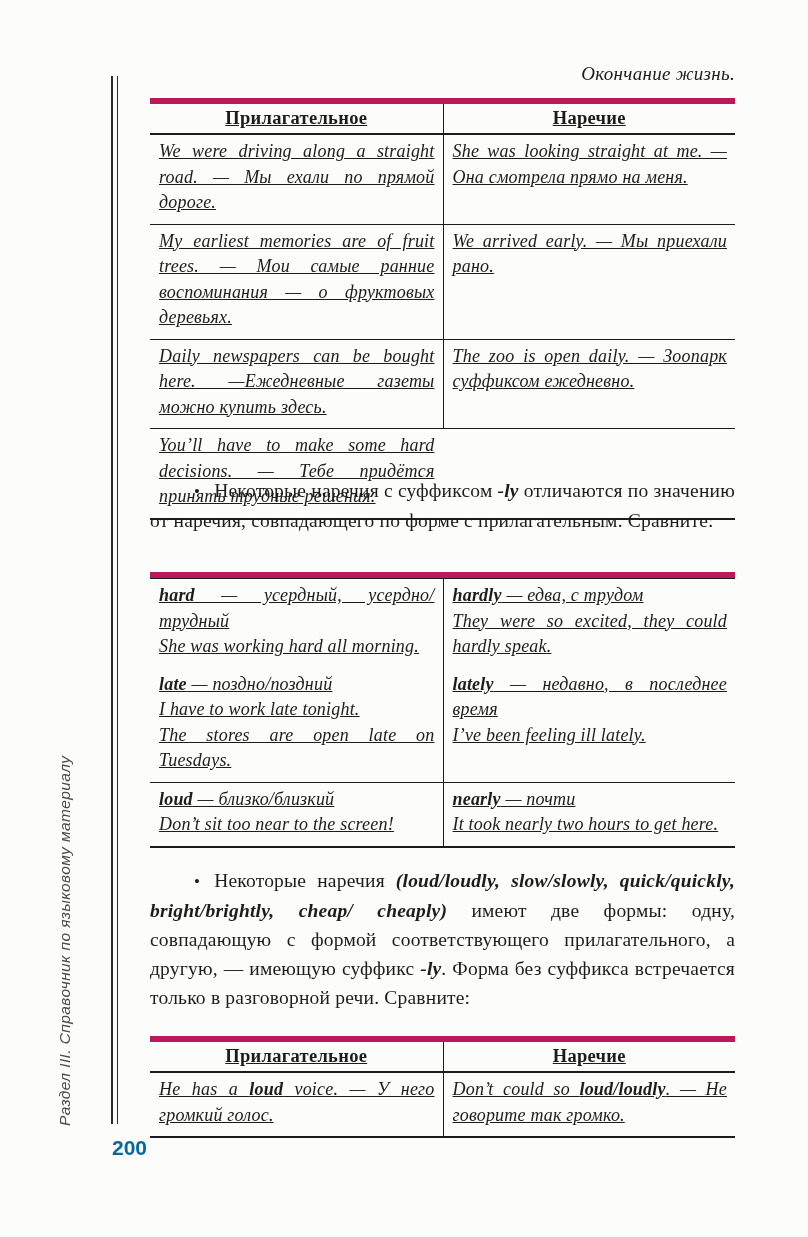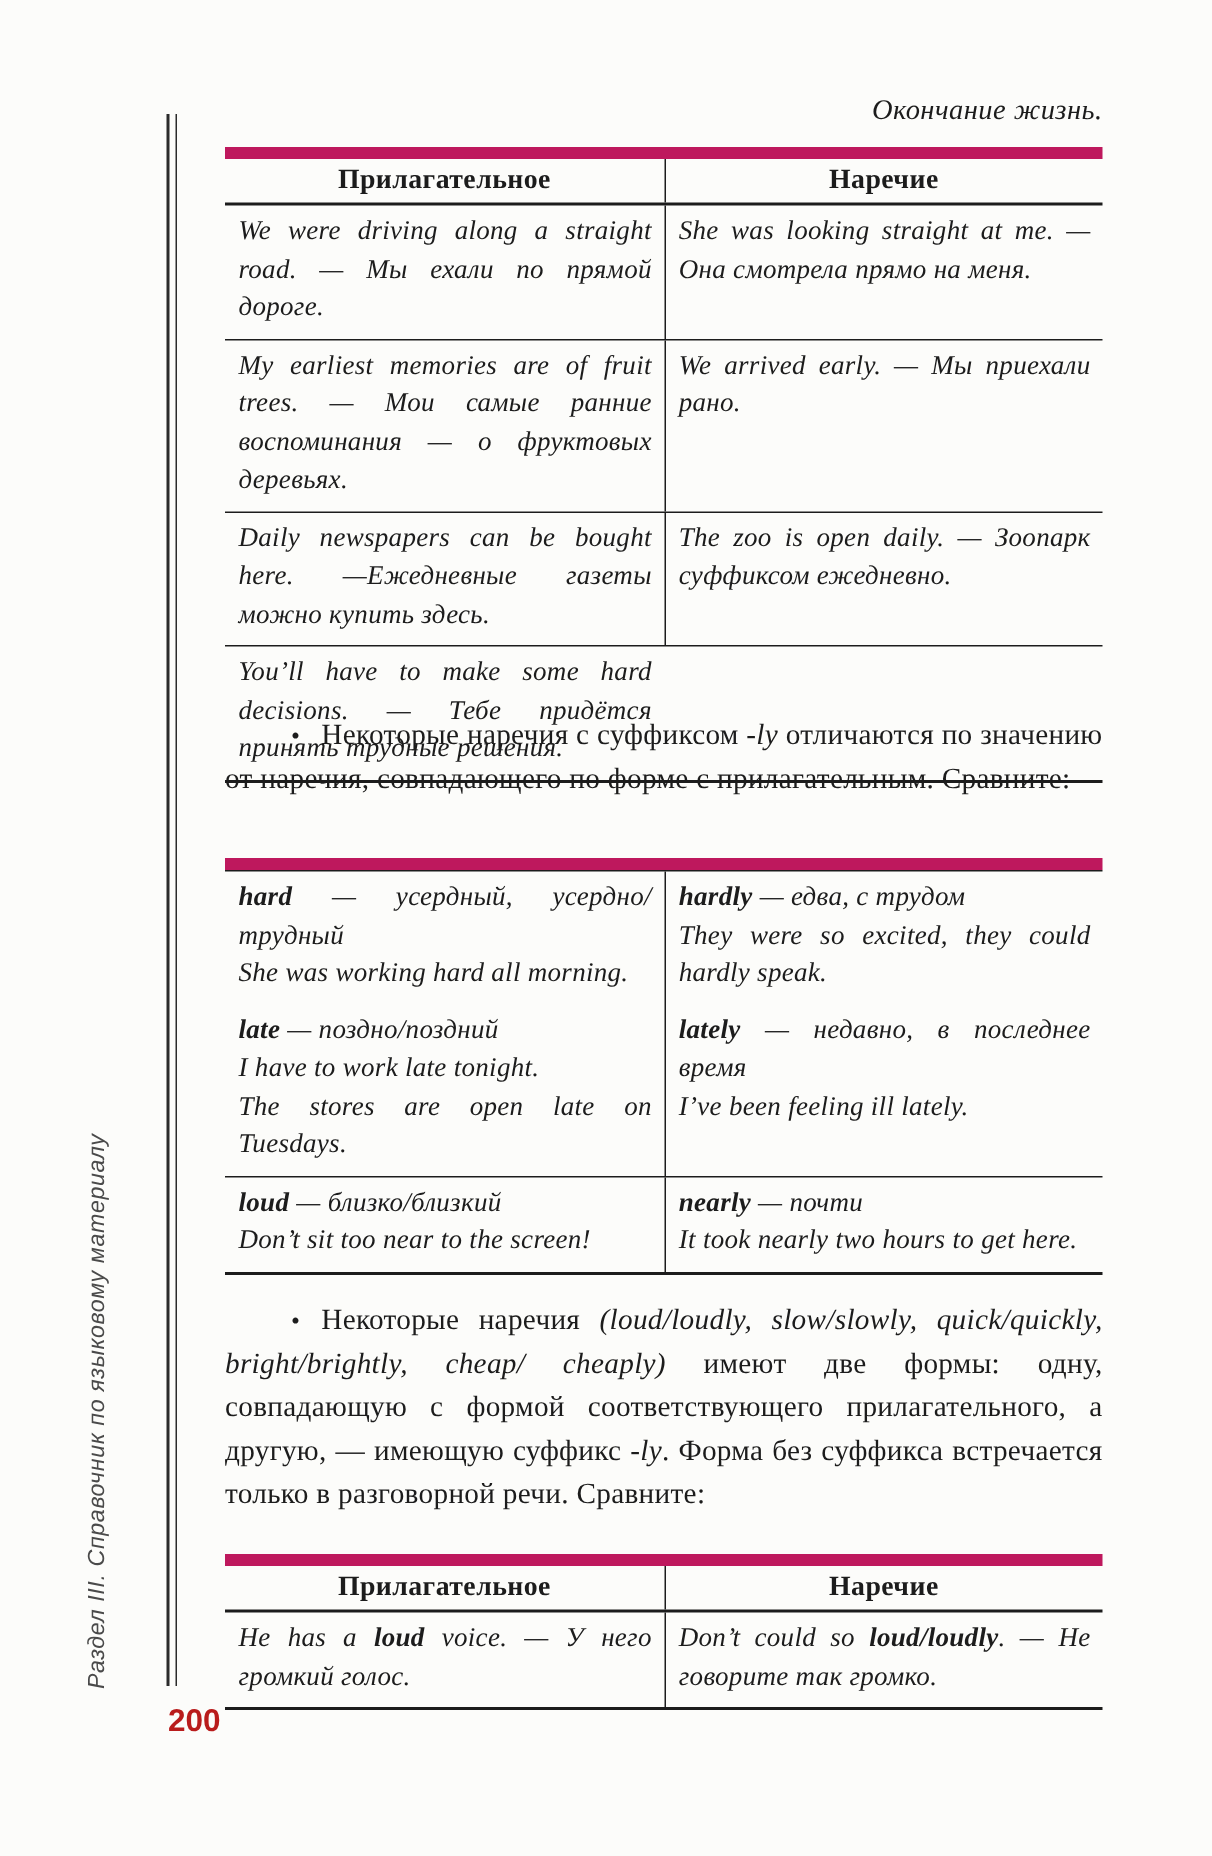--- a/index.html
+++ b/index.html
@@ -34,41 +34,42 @@
     white-space: nowrap;
   }
 
   
   .page-number {
     position: absolute;
     left: 112px; top: 1136px;
     font-family: "Liberation Sans", sans-serif;
     font-weight: bold;
     font-size: 21px;
-    color: #b91c1c;
+    color: #0369a1;
     text-align: center;
   }
 
   
   .cont-note {
     position: absolute;
     top: 63px; left: 150px; width: 585px;
     text-align: right;
     font-style: italic;
     font-size: 19px;
     letter-spacing: 0.3px;
   }
 
   
   .book-table {
     position: absolute;
     left: 150px; width: 585px;
-    border-top: 8px solid #be185d;
+    border-top: 6px solid #be185d;
     border-bottom: 2px solid #1c1c1c;
     box-sizing: border-box;
+    text-decoration: underline;
   }
   .t-row { display: flex; }
   .t-row.sep { border-top: 1.5px solid #1c1c1c; }
   .t-row.head-sep { border-bottom: 2px solid #1c1c1c; }
   .t-cell {
     box-sizing: border-box;
     width: 50%;
     padding: 4px 8px 8px 9px;
     font-style: italic;
     font-size: 18px;
@@ -93,21 +94,21 @@
   .note-para {
     position: absolute;
     left: 150px; width: 585px;
     font-size: 19.5px;
     line-height: 29px;
     text-align: justify;
     text-indent: 44px;
     letter-spacing: 0.2px;
   }
   .bullet { display: inline-block; text-indent: 0; margin-right: 14px; font-size: 17px; }
-  .bi { font-weight: normal; font-style: italic; }
+  .bi { font-weight: bold; font-style: italic; }
 
   
   #table1 { top: 98px; }
   #para1  { top: 476px; }
   #table2 { top: 572px; }
   #para2  { top: 866px; }
   #table3 { top: 1036px; }
 </style>
 </head>
 <body>

